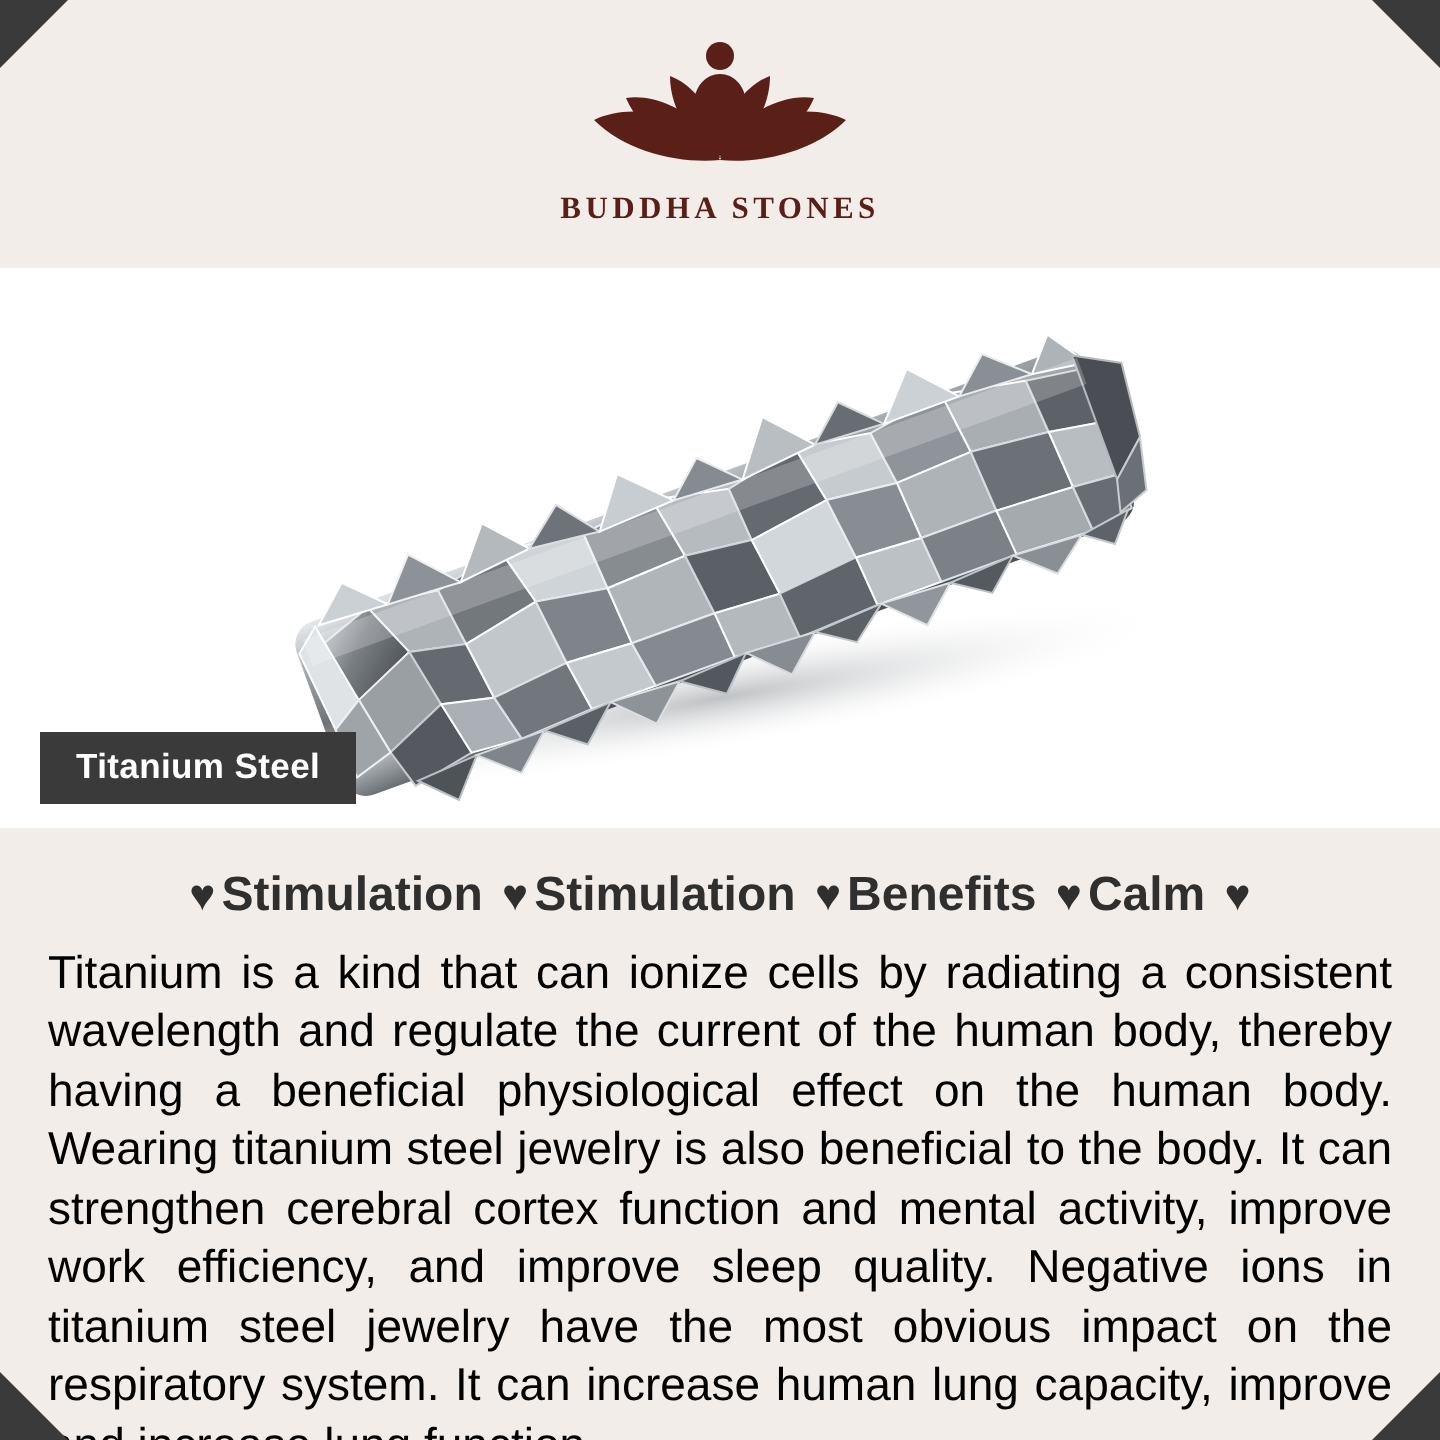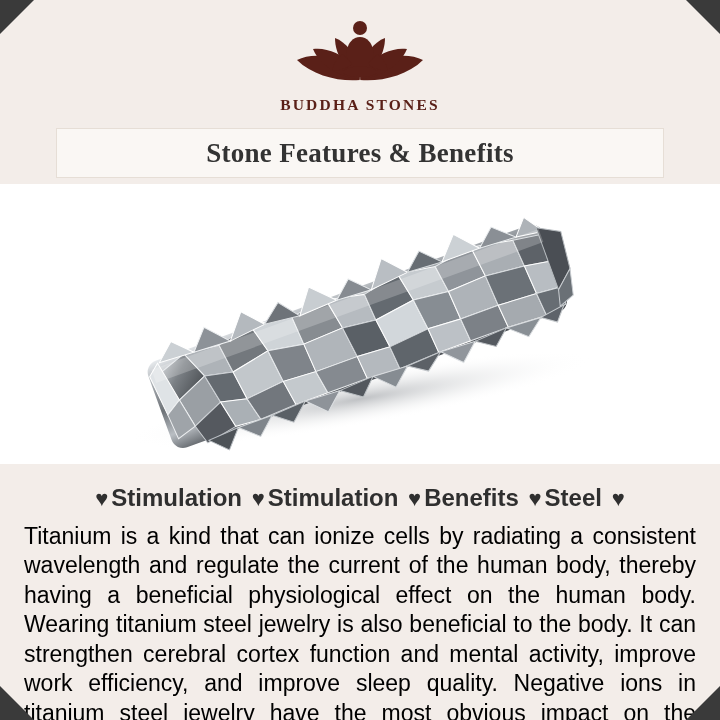--- a/index.html
+++ b/index.html
@@ -170,23 +170,20 @@
           <path d="M75 21 C68 21 63 27 62 34 C61 41 63 47 66 51 L84 51 C87 47 89 41 88 34 C87 27 82 21 75 21 Z"></path>
           <path d="M58 38 C52 42 48 49 47 55 C54 55 62 52 67 48 Z"></path>
           <path d="M92 38 C98 42 102 49 103 55 C96 55 88 52 83 48 Z"></path>
           <path d="M56 56 C62 52 68 50 75 50 C82 50 88 52 94 56 C88 60 82 61 75 61 C68 61 62 60 56 56 Z"></path>
         </g>
       </svg>
     </span>
     <div class="brand-name">BUDDHA STONES</div>
   </div>
 
-  <div class="title-band">
-    <span class="title-text">Stone Features &amp; Benefits</span>
-  </div>
 
   <div class="image-section">
     <div class="stone-wrap">
       <svg width="720" height="280" viewBox="0 0 720 280" xmlns="http://www.w3.org/2000/svg">
         <defs>
           <linearGradient id="metal" x1="0" y1="0" x2="0.3" y2="1">
             <stop offset="0%" stop-color="#e9ecef"></stop>
             <stop offset="25%" stop-color="#9ea3a8"></stop>
             <stop offset="50%" stop-color="#6e7378"></stop>
             <stop offset="75%" stop-color="#b9bec3"></stop>
@@ -278,26 +275,27 @@
             <polygon points="560,176 578,160 572,186 556,192" fill="#6a7076" stroke="#c9cdd1" stroke-width="1"></polygon>
 
             <polygon points="146,118 158,108 166,150 150,160" fill="#dfe3e6" stroke="#ffffff" stroke-width="1"></polygon>
             <polygon points="150,160 166,150 172,180 152,186" fill="#9fa4a9" stroke="#edeff1" stroke-width="1"></polygon>
           </g>
 
           <rect x="150" y="112" width="412" height="14" fill="#ffffff" opacity="0.22"></rect>
         </g>
       </svg>
     </div>
+    <div class="label-tab">Titanium Steel</div>
   </div>
 
   <div class="benefits">
     <div class="benefit-line">
       <span class="heart">♥</span><span>Stimulation</span>
       <span class="heart">♥</span><span>Stimulation</span>
       <span class="heart">♥</span><span>Benefits</span>
-      <span class="heart">♥</span><span>Steel</span>
+      <span class="heart">♥</span><span>Calm</span>
       <span class="heart">♥</span>
     </div>
     <div class="desc">Titanium is a kind that can ionize cells by radiating a consistent wavelength and regulate the current of the human body, thereby having a beneficial physiological effect on the human body. Wearing titanium steel jewelry is also beneficial to the body. It can strengthen cerebral cortex function and mental activity, improve work efficiency, and improve sleep quality. Negative ions in titanium steel jewelry have the most obvious impact on the respiratory system. It can increase human lung capacity, improve and increase lung function.</div>
   </div>
 
 </div>
 
 </body></html>

